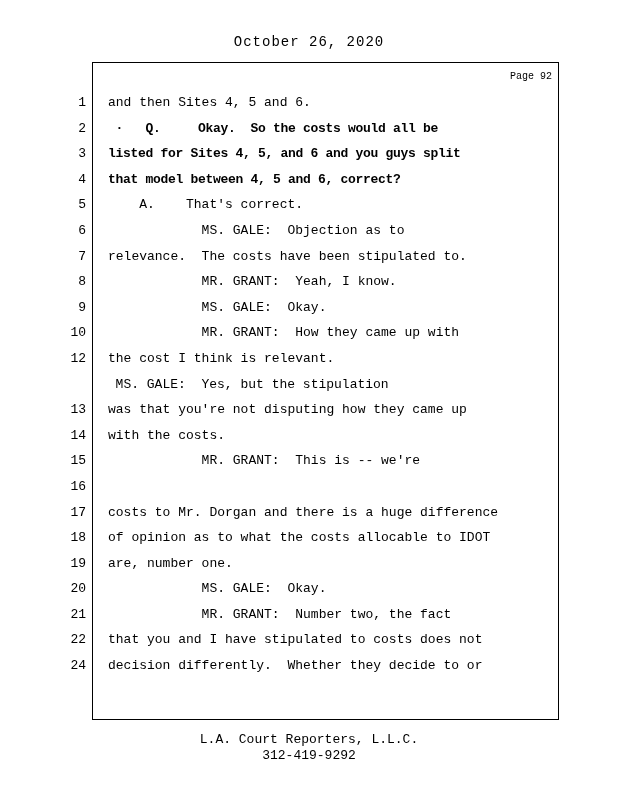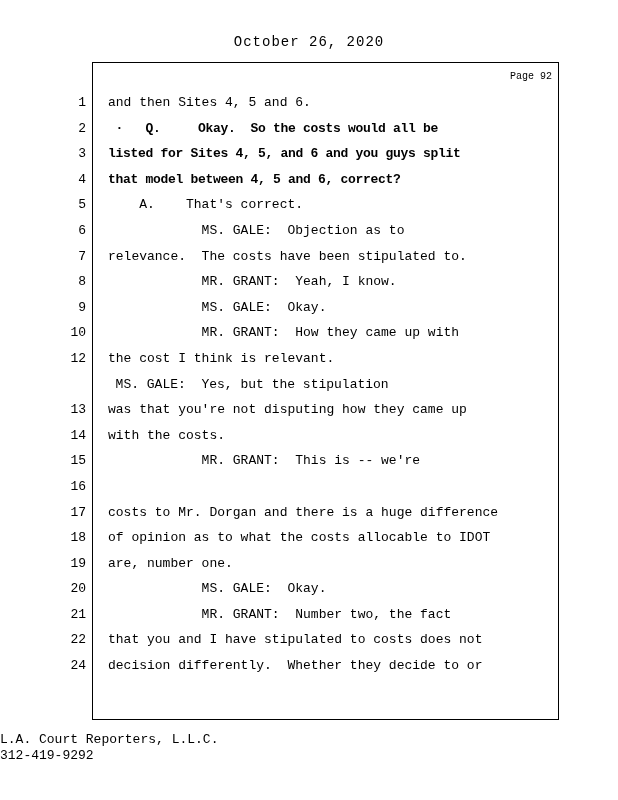--- a/index.html
+++ b/index.html
@@ -64,20 +64,21 @@
   }
   .line.bold .text {
     font-weight: bold;
     letter-spacing: -0.3px;
   }
   .footer {
     position: absolute;
     top: 732px;
     left: 0;
     width: 100%;
+    text-align: center;
     font-size: 13px;
   }
   .footer div {
     line-height: 16px;
   }
 </style>
 </head>
 <body>
 
 <div class="page">

